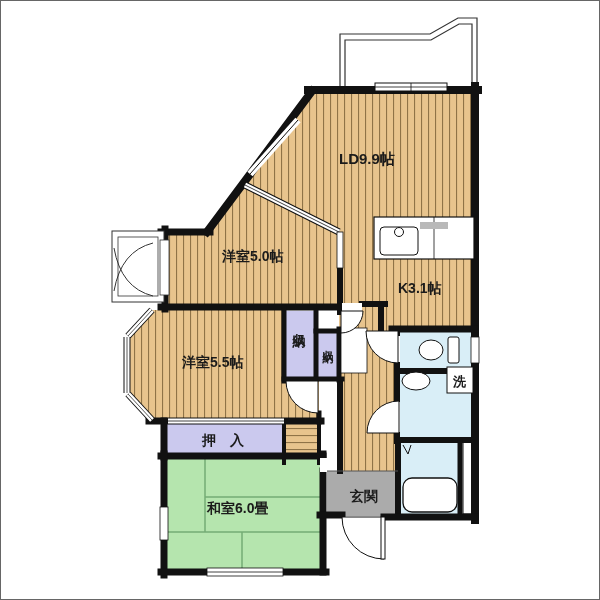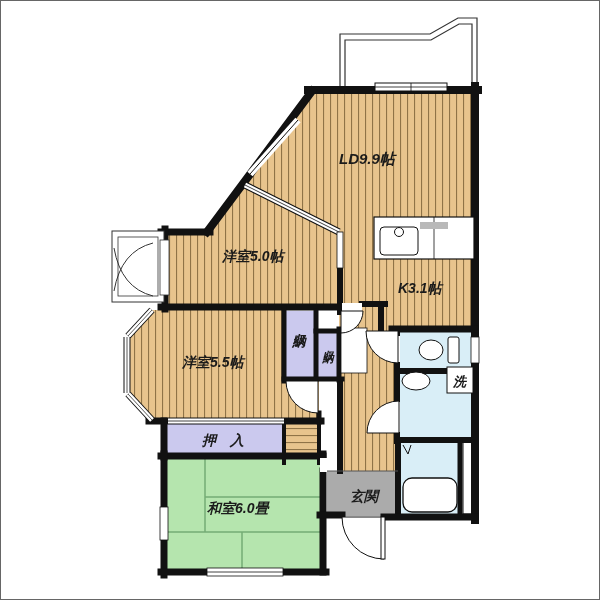--- a/index.html
+++ b/index.html
@@ -3,21 +3,20 @@
 <meta charset="utf-8">
 <style>
   html,body{margin:0;padding:0;background:#ffffff;}
   .canvas{
     position:relative;
     width:600px;height:600px;
     background:#ffffff;
     border:1px solid #666;
     box-sizing:border-box;
     font-family:"Liberation Sans", sans-serif;
-    font-style:italic;
   }
   svg{display:block;}
   text{
     font-family:"Liberation Sans","DejaVu Sans",sans-serif;
     font-weight:bold;
     fill:#1b1b1b;
   }
   .vtext{
     writing-mode:vertical-rl;
     text-orientation:upright;

